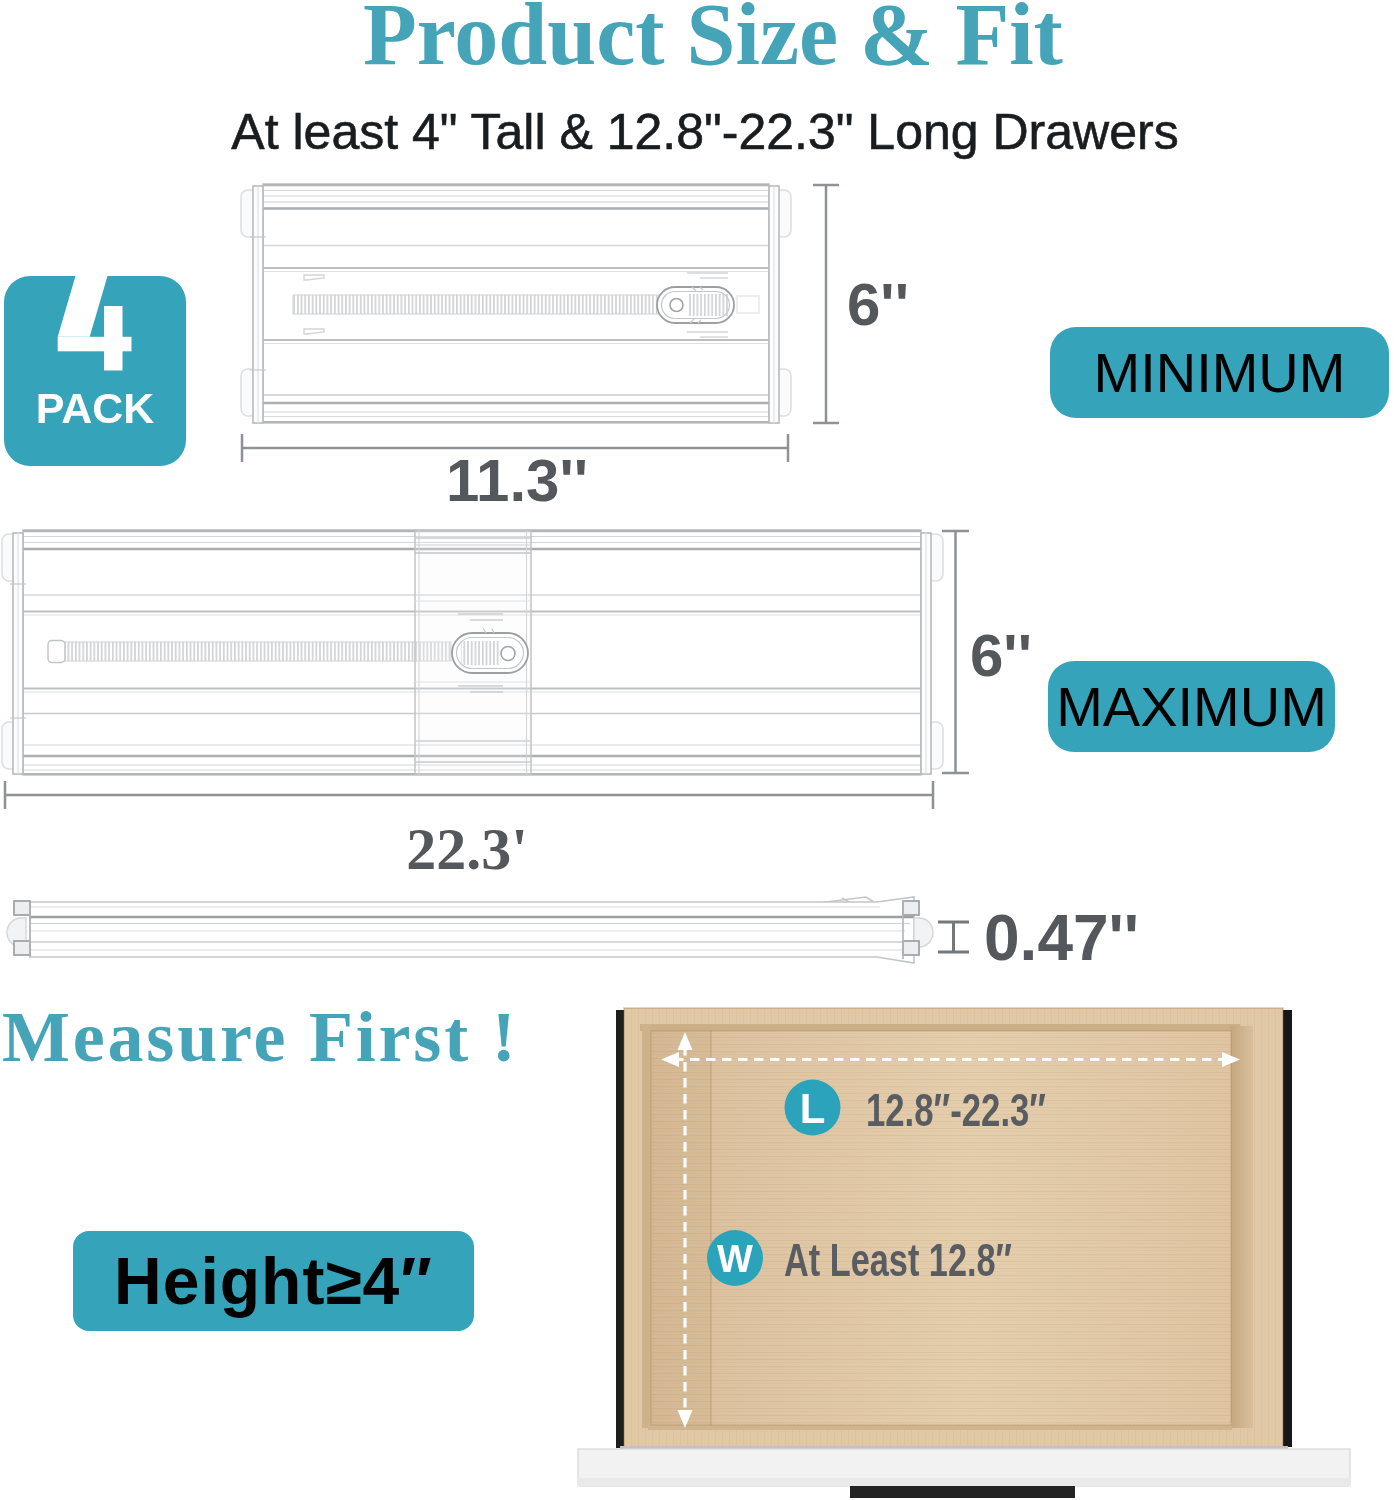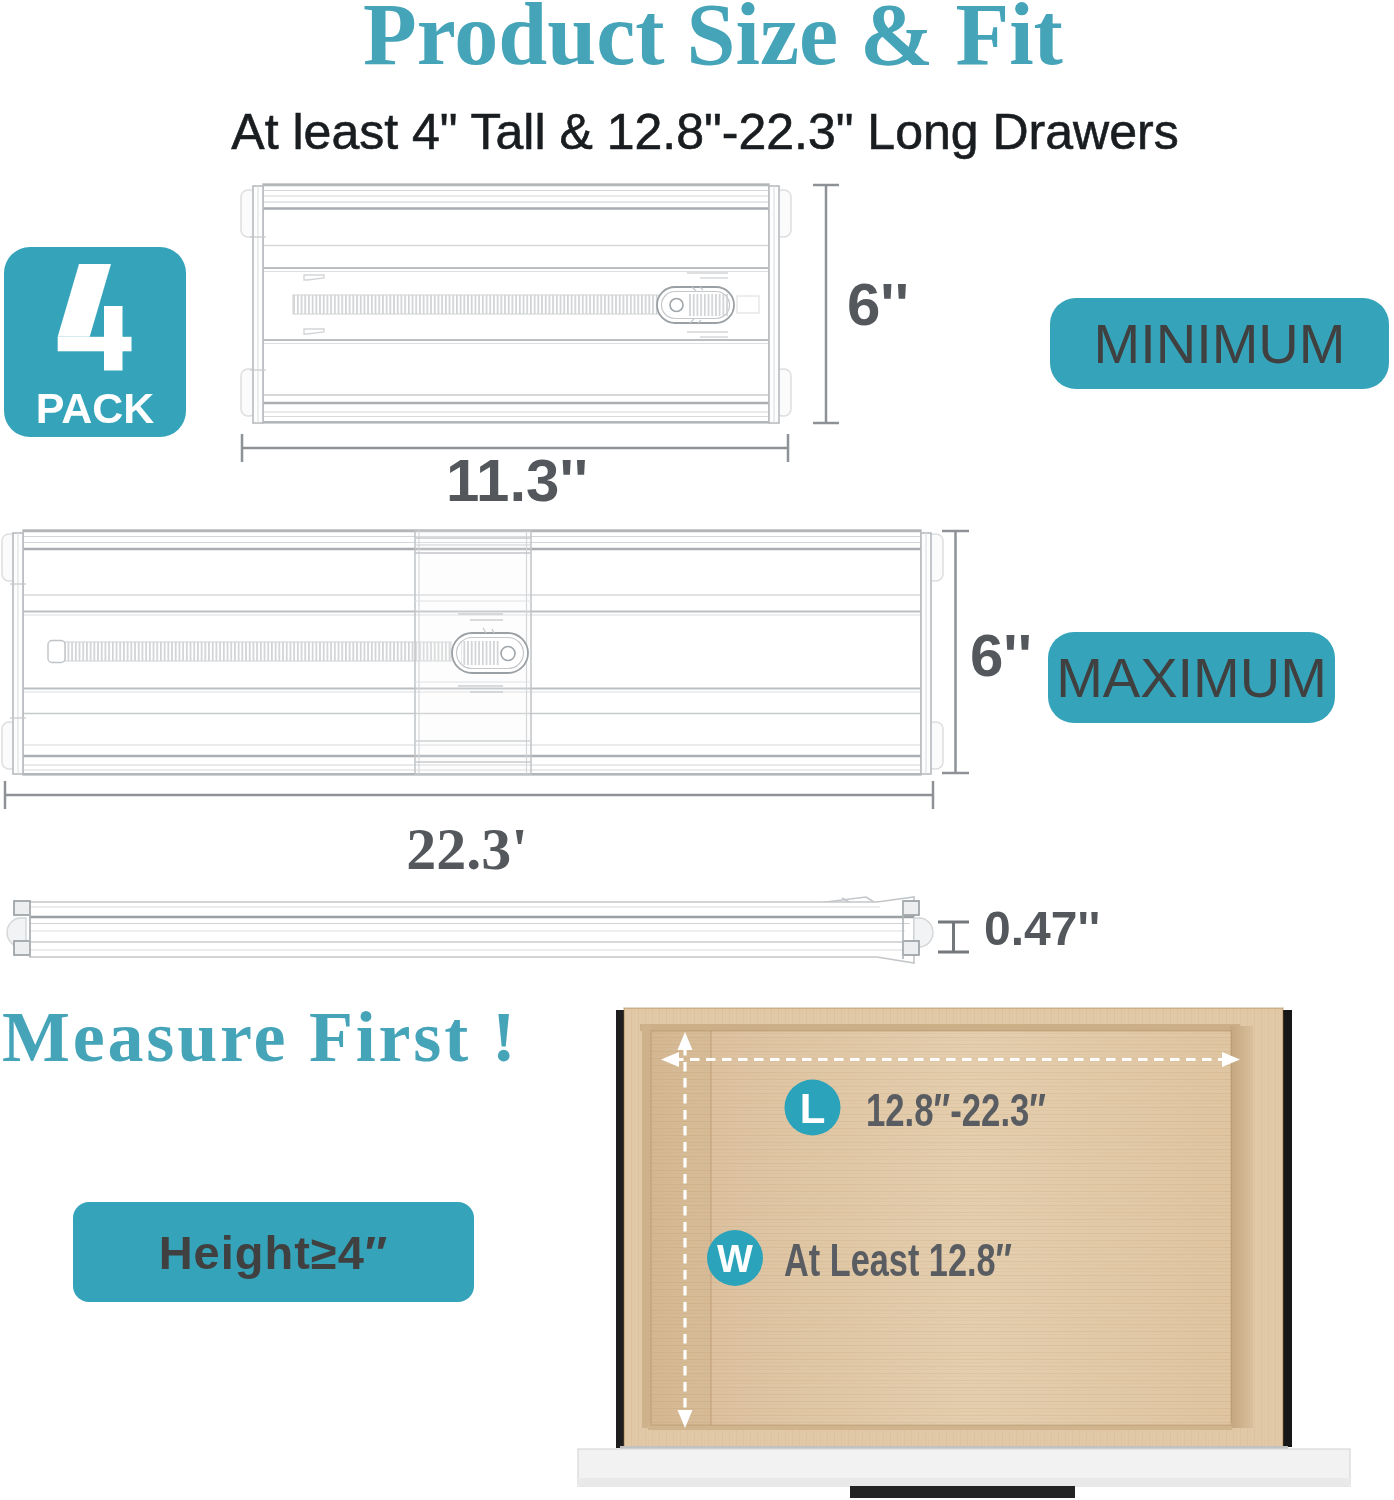--- a/index.html
+++ b/index.html
@@ -1,21 +1,21 @@
 <!DOCTYPE html>
 <html><head>
 <meta charset="utf-8">
 <style>
   html,body{margin:0;padding:0;}
   body{width:1394px;height:1500px;background:#ffffff;position:relative;overflow:hidden;
        font-family:"Liberation Sans",sans-serif;}
   .abs{position:absolute;}
   .teal{color:#46a4b9;}
   .dim{color:#54585d;font-weight:bold;}
-  .badge{background:#35a4ba;color:#404040;display:flex;align-items:center;justify-content:center;}
+  .badge{background:#35a4ba;color:#000000;display:flex;align-items:center;justify-content:center;margin-top:29px;}
 </style>
 </head>
 <body>
 
 <div class="abs teal" id="title" style="left:16px;width:1394px;top:-16px;text-align:center;
   font-family:'Liberation Serif',serif;font-weight:bold;font-size:88px;letter-spacing:0px;">Product Size &amp; Fit</div>
 
 <div class="abs" id="subtitle" style="left:8px;width:1394px;top:103px;text-align:center;color:#1a1d20;
   font-size:50px;font-weight:500;letter-spacing:0px;-webkit-text-stroke:0.6px #1a1d20;">At least 4" Tall &amp; 12.8"-22.3" Long Drawers</div>
 
@@ -252,21 +252,21 @@
 </svg>
 
 <svg class="abs" style="left:938px;top:912px;" width="40" height="50" viewBox="938 912 40 50">
   <g stroke="#74787c" stroke-width="3" fill="none">
     <line x1="953.5" y1="922" x2="953.5" y2="952"></line>
     <line x1="938" y1="922" x2="969" y2="922"></line>
     <line x1="938" y1="952" x2="969" y2="952"></line>
   </g>
 </svg>
 
-<div class="abs dim" style="left:984px;top:901px;font-size:48px;">0.47''</div>
+<div class="abs dim" style="left:984px;top:901px;font-size:64px;">0.47''</div>
 
 <div class="abs teal" id="measure" style="left:2px;top:996px;font-family:'Liberation Serif',serif;
   font-weight:bold;font-size:72px;letter-spacing:2.8px;">Measure First !</div>
 
 <svg class="abs" id="drawer" style="left:570px;top:1000px;" width="790" height="500" viewBox="570 1000 790 500">
   <defs>
     <pattern id="grainH" width="8" height="7" patternUnits="userSpaceOnUse">
       <rect width="8" height="7" fill="none"></rect>
       <line x1="0" y1="1.5" x2="8" y2="1.5" stroke="rgba(155,110,50,0.10)" stroke-width="1"></line>
       <line x1="0" y1="4.5" x2="8" y2="4.5" stroke="rgba(170,125,60,0.05)" stroke-width="1"></line>
@@ -339,13 +339,13 @@
   <rect x="620" y="1446" width="668" height="6" fill="#c2c2c2"></rect>
 
   <rect x="578" y="1449" width="772" height="37" fill="#f2f2f2"></rect>
   <rect x="578" y="1449" width="772" height="37" fill="none" stroke="#d8d8d8" stroke-width="1.2"></rect>
   <rect x="578" y="1478" width="772" height="8" fill="#e9e9e9"></rect>
 
   <rect x="850" y="1486" width="225" height="12" fill="#232323"></rect>
 </svg>
 
 <div class="abs badge" style="left:73px;top:1202px;width:401px;height:100px;border-radius:16px;
-  font-size:47px;font-weight:bold;letter-spacing:1px;">Height≥4″</div>
+  font-size:66px;font-weight:bold;letter-spacing:1px;">Height≥4″</div>
 
 </body></html>

